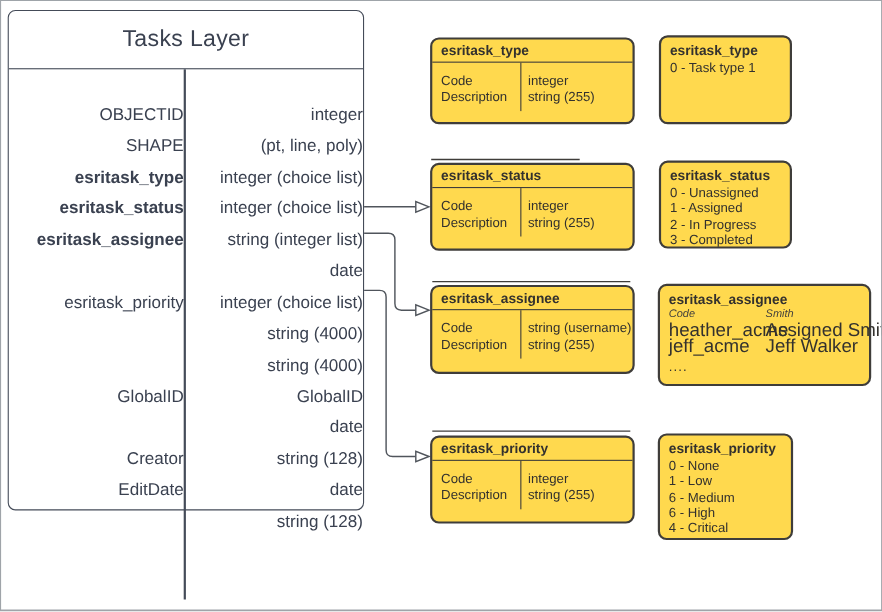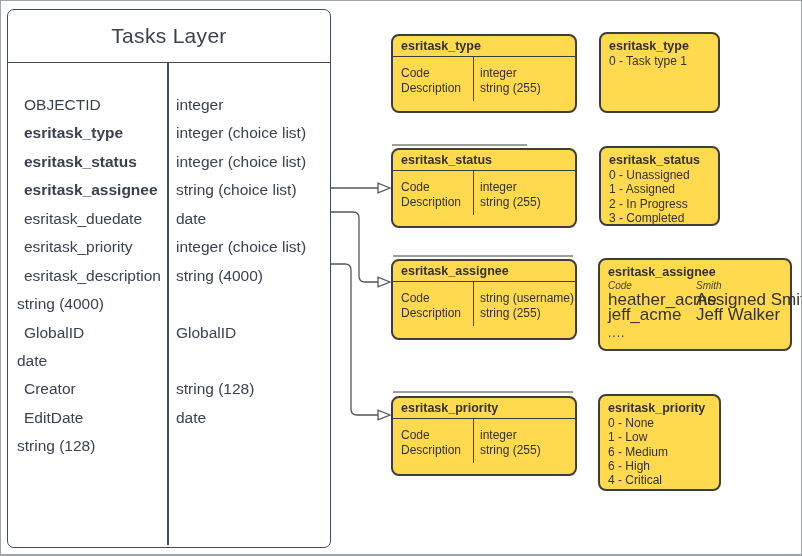--- a/index.html
+++ b/index.html
@@ -12,29 +12,29 @@
   }
   *{margin:0;padding:0;box-sizing:border-box;}
   html,body{background:#fff;}
   body{font-family:"Liberation Sans", sans-serif;color:var(--text);}
   .canvas{
     position:relative;width:802px;height:556px;background:#fff;overflow:hidden;
     border:1px solid var(--frame);border-bottom-width:2px;
   }
   
   .main-table{
-    position:absolute;left:6px;top:8px;width:324px;height:539px;
+    position:absolute;left:6px;top:8px;width:324px;height:455px;
     background:#fff;border:1.5px solid var(--table-border);border-radius:7px;
   }
   .mt-header{
     height:53px;border-bottom:1.5px solid var(--table-border);
     display:flex;align-items:center;justify-content:center;
     font-size:21px;letter-spacing:.3px;
   }
-  .mt-body{position:relative;height:482px;padding-top:28px;}
+  .mt-body{position:relative;height:482px;padding-top:28px;text-align:right;}
   .mt-divider{position:absolute;left:159px;top:0;bottom:0;width:1.5px;background:var(--table-border);}
   .mt-row{display:flex;height:28.45px;line-height:28.45px;font-size:15.5px;}
   .mt-name{width:159px;padding-left:16px;white-space:nowrap;}
   .mt-type{flex:1;padding-left:9px;white-space:nowrap;}
   .mt-row.bold .mt-name{font-weight:bold;}
   
   .lookup{
     position:absolute;left:390px;width:186px;
     background:var(--box-fill);border:2px solid var(--box-border);border-radius:8px;
   }
@@ -72,42 +72,44 @@
 <div class="canvas">
 
   <div class="main-table">
     <div class="mt-header">Tasks Layer</div>
     <div class="mt-body">
       <div class="mt-divider"></div>
       <div class="mt-row">
         <div class="mt-name">OBJECTID</div>
         <div class="mt-type">integer</div>
       </div>
+      <div class="mt-row">
+        <div class="mt-name">SHAPE</div>
+        <div class="mt-type">(pt, line, poly)</div>
+      </div>
       <div class="mt-row bold">
         <div class="mt-name">esritask_type</div>
         <div class="mt-type">integer (choice list)</div>
       </div>
       <div class="mt-row bold">
         <div class="mt-name">esritask_status</div>
         <div class="mt-type">integer (choice list)</div>
       </div>
       <div class="mt-row bold">
         <div class="mt-name">esritask_assignee</div>
-        <div class="mt-type">string (choice list)</div>
-      </div>
-      <div class="mt-row">
-        <div class="mt-name">esritask_duedate</div>
+        <div class="mt-type">string (integer list)</div>
+      </div>
+      <div class="mt-row">
         <div class="mt-type">date</div>
       </div>
       <div class="mt-row">
         <div class="mt-name">esritask_priority</div>
         <div class="mt-type">integer (choice list)</div>
       </div>
       <div class="mt-row">
-        <div class="mt-name">esritask_description</div>
         <div class="mt-type">string (4000)</div>
       </div>
       <div class="mt-row">
         <div class="mt-type">string (4000)</div>
       </div>
       <div class="mt-row">
         <div class="mt-name">GlobalID</div>
         <div class="mt-type">GlobalID</div>
       </div>
       <div class="mt-row">

